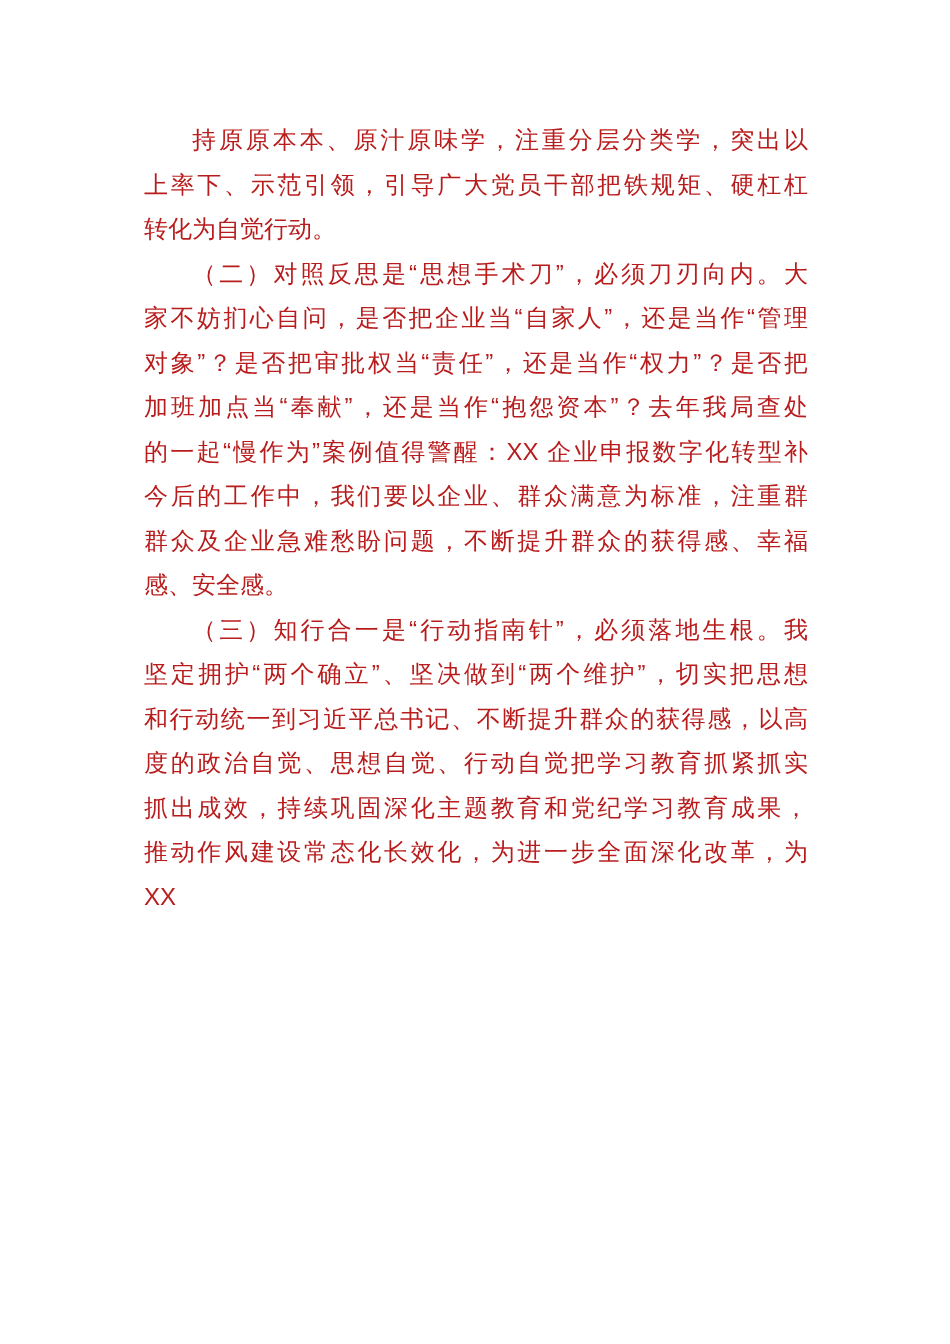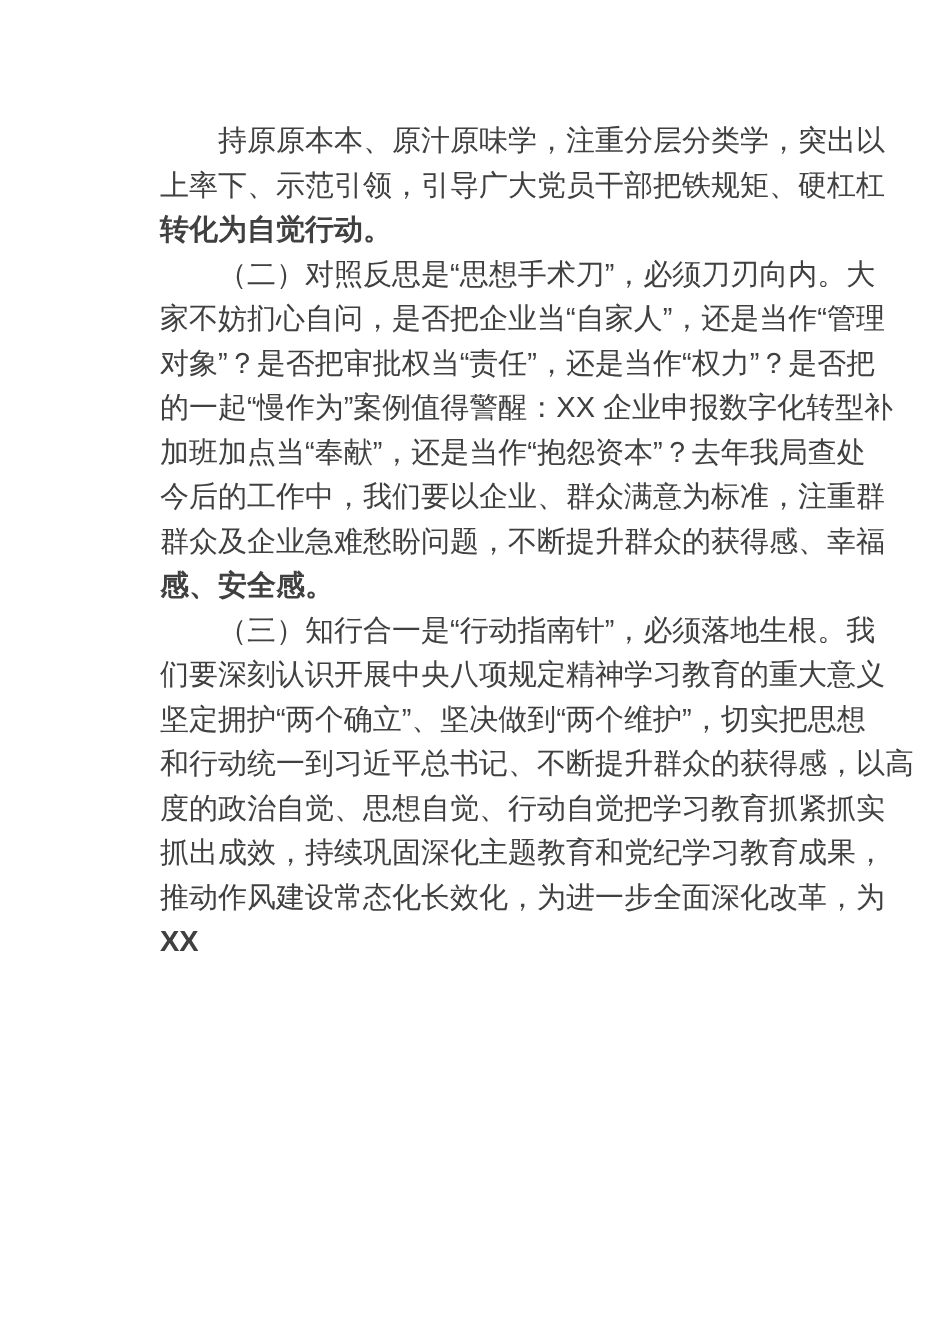--- a/index.html
+++ b/index.html
@@ -13,69 +13,67 @@
   }
   .page {
     position: relative;
     width: 950px;
     height: 1344px;
     background: #ffffff;
     overflow: hidden;
   }
   .doc {
     position: absolute;
-    left: 160px;
+    left: 144px;
     top: 118px;
     width: 664px;
-    font-size: 29px;
+    font-size: 24px;
     line-height: 44.5px;
-    color: #404040;
+    color: #b91c1c;
     font-weight: 400;
   }
   .para {
     margin: 0;
     padding: 0;
   }
   .line {
     white-space: nowrap;
     text-align: justify;
     text-align-last: justify;
     overflow: visible;
   }
   .line.indent {
     text-indent: 2em;
   }
   .line.para-end {
     text-align-last: left;
-    font-weight: bold;
   }
 </style>
 </head>
 <body>
 
 <div class="page" style="background: rgb(255, 255, 255); color: rgb(0, 0, 0);">
   <div class="doc" id="doc-content">
       <div class="para">
         <div class="line indent">持原原本本、原汁原味学，注重分层分类学，突出以</div>
         <div class="line">上率下、示范引领，引导广大党员干部把铁规矩、硬杠杠</div>
         <div class="line para-end">转化为自觉行动。</div>
       </div>
       <div class="para">
         <div class="line indent">（二）对照反思是“思想手术刀”，必须刀刃向内。大</div>
         <div class="line">家不妨扪心自问，是否把企业当“自家人”，还是当作“管理</div>
         <div class="line">对象”？是否把审批权当“责任”，还是当作“权力”？是否把</div>
+        <div class="line">加班加点当“奉献”，还是当作“抱怨资本”？去年我局查处</div>
         <div class="line">的一起“慢作为”案例值得警醒：XX 企业申报数字化转型补</div>
-        <div class="line">加班加点当“奉献”，还是当作“抱怨资本”？去年我局查处</div>
         <div class="line">今后的工作中，我们要以企业、群众满意为标准，注重群</div>
         <div class="line">群众及企业急难愁盼问题，不断提升群众的获得感、幸福</div>
         <div class="line para-end">感、安全感。</div>
       </div>
       <div class="para">
         <div class="line indent">（三）知行合一是“行动指南针”，必须落地生根。我</div>
-        <div class="line">们要深刻认识开展中央八项规定精神学习教育的重大意义</div>
         <div class="line">坚定拥护“两个确立”、坚决做到“两个维护”，切实把思想</div>
         <div class="line">和行动统一到习近平总书记、不断提升群众的获得感，以高</div>
         <div class="line">度的政治自觉、思想自觉、行动自觉把学习教育抓紧抓实</div>
         <div class="line">抓出成效，持续巩固深化主题教育和党纪学习教育成果，</div>
         <div class="line">推动作风建设常态化长效化，为进一步全面深化改革，为</div>
         <div class="line para-end">XX</div>
       </div>
     </div>
 </div>
 

